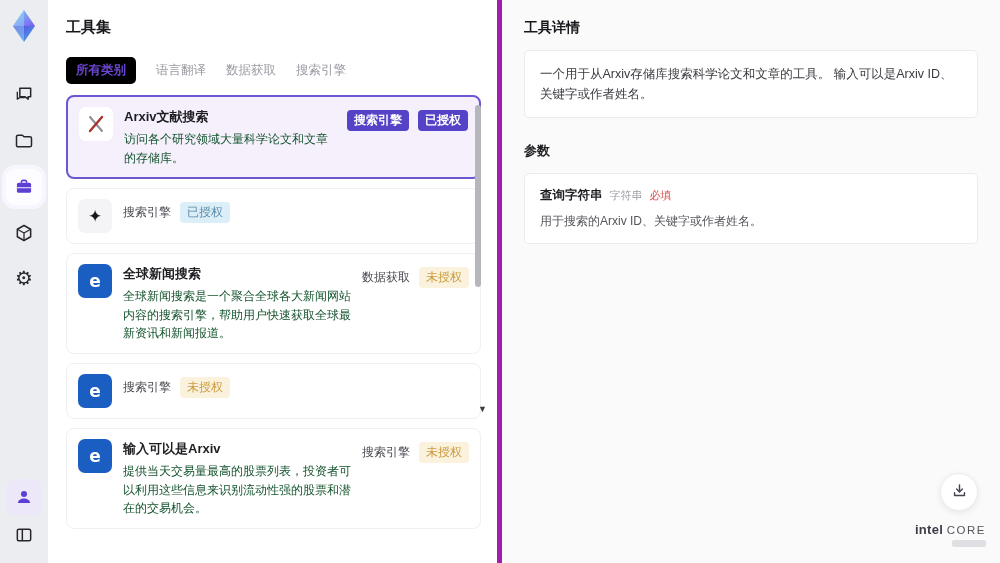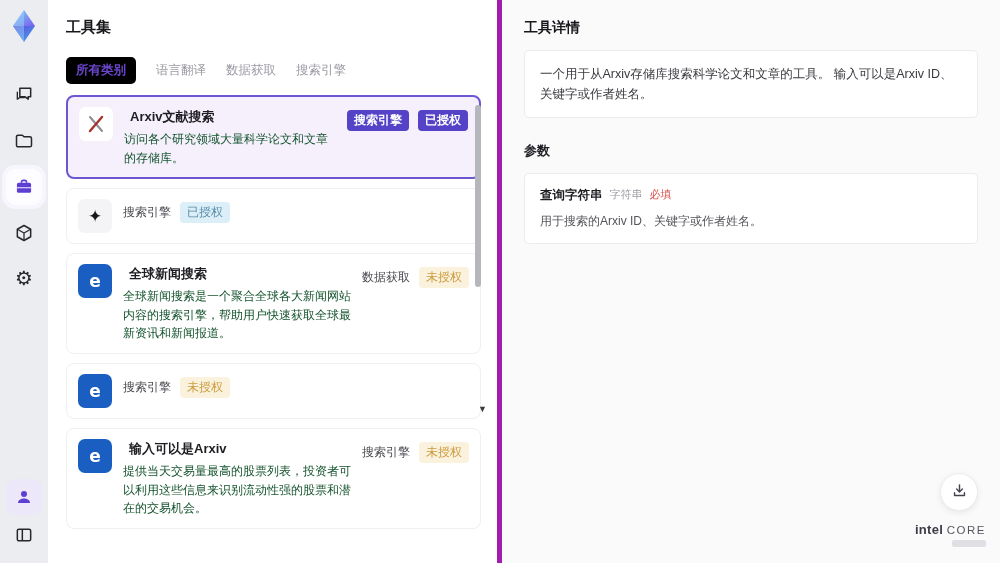--- a/index.html
+++ b/index.html
@@ -29,39 +29,39 @@
   .tab.active { background:#000000; color:#6C46CE; font-weight:bold; padding:5px 10px; border-radius:5px; }
 
   .tool-list { margin-top:11px; position:relative; }
   .tool-card { position:relative; display:flex; gap:11px; background:#fff; border:1px solid #f0f0f2; border-radius:8px; padding:10px 11px; margin-bottom:9px; cursor:pointer; }
   .tool-card.selected { background:#F5F0FC; border:2px solid #6C56D2; }
   .t-icon { flex:none; width:34px; height:34px; border-radius:7px; display:flex; align-items:center; justify-content:center; }
   .t-icon.arxiv { background:#ffffff; }
   .t-icon.star { background:#f4f4f6; color:#17171c; font-size:17px; }
   .t-icon.bluee { background:#1B5EC2; color:#fff; font-size:17px; font-weight:bold; font-family:"DejaVu Sans",sans-serif; }
   .t-body { flex:1; min-width:0; padding-top:1px; }
-  .t-name { font-size:13px; font-weight:bold; color:#1d1d22; margin-bottom:4px;margin-left:6px; }
+  .t-name { font-size:13px; font-weight:bold; color:#1d1d22; margin-bottom:4px; }
   .t-desc { font-size:12px; color:#14532d; line-height:1.55; }
   .t-tags { flex:none; display:flex; align-items:flex-start; gap:9px; padding-top:3px; }
   .cat-plain { font-size:12px; color:#4b4b52; padding:2px 0; }
   .chip { font-size:12px; border-radius:4px; padding:2px 7px; white-space:nowrap; }
   .chip.sel { background:#5443C6; color:#fff; font-weight:bold; }
   .chip.ok { background:#DCEFF9; color:#5A8CA8; }
   .chip.no { background:#FAF2DC; color:#CC9B3E; }
 
   .scrollbar-thumb { position:absolute; right:0px; top:10px; width:6px; height:182px; background:#B6B7BC; border-radius:3px; cursor:pointer; }
   .scroll-down { position:absolute; right:10px; bottom:18px; font-size:9px; color:#3a3a3f; cursor:pointer; }
 
   
   .detail { position:absolute; left:497px; top:0; width:503px; height:563px; background:#FAFAFB; border-left:5px solid #a21caf; padding:19px 22px; }
   .detail h2 { font-size:14px; font-weight:bold; color:#17171c; }
   .d-sub { font-size:13px; font-weight:bold; color:#1d1d22; margin-top:24px; }
   .d-box { margin-top:13px; background:#fff; border:1px solid #ececef; border-radius:5px; padding:13px 15px; }
   .d-box .intro { font-size:12.5px; color:#3a3a40; line-height:1.6; }
-  .param-head { display:flex; align-items:flex-start; gap:7px; }
+  .param-head { display:flex; align-items:center; gap:7px; }
   .p-name { font-size:12.5px; font-weight:bold; color:#1d1d22; }
   .p-type { font-size:11px; color:#9a9aa3; }
   .p-req { font-size:11px; color:#D9534F; }
   .p-desc { margin-top:9px; font-size:12px; color:#55555c; }
 
   
   .fab { position:absolute; right:22px; bottom:52px; width:38px; height:38px; border-radius:50%; background:#fff; border:1px solid #ececef; box-shadow:0 2px 6px rgba(0,0,0,.08); display:flex; align-items:center; justify-content:center; cursor:pointer; }
   .brand { position:absolute; right:14px; bottom:16px; text-align:right; }
   .brand-row { font-size:13px; color:#3c3c46; }
   .brand-intel { font-weight:bold; letter-spacing:.3px; }

